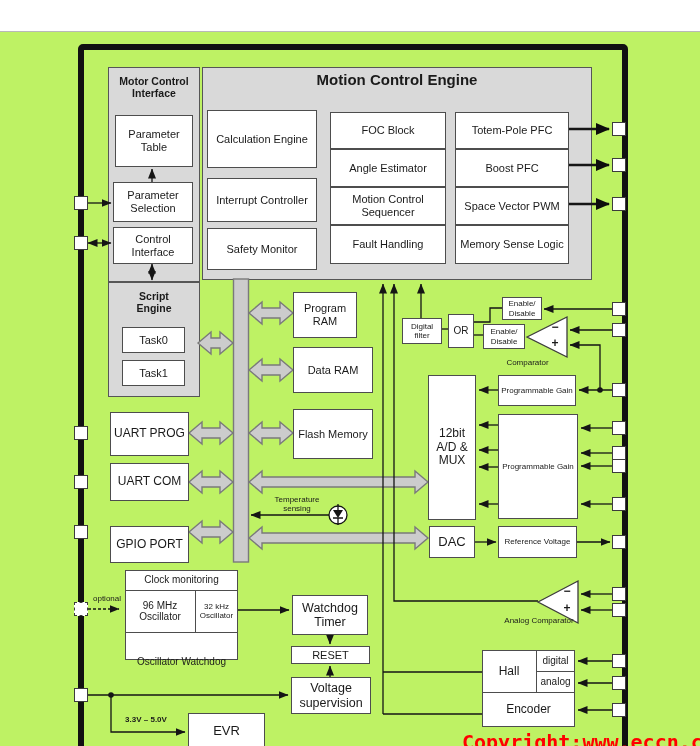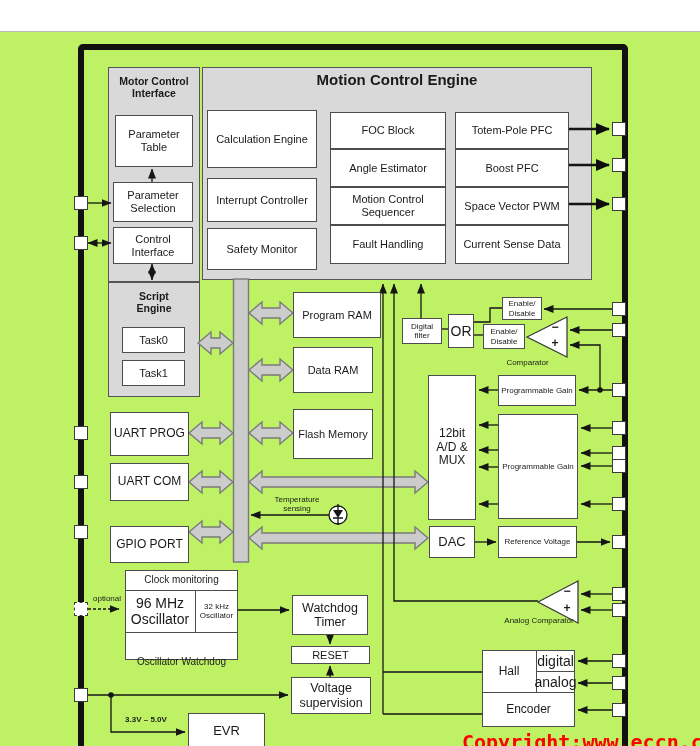--- a/index.html
+++ b/index.html
@@ -9,21 +9,21 @@
   #chip-border{position:absolute;left:78px;top:12px;width:538px;height:712px;
                border:6px solid #111;border-radius:5px;background:transparent;z-index:1;}
   .container{position:absolute;background:#d9d9d9;border:1.5px solid #565656;z-index:2;box-sizing:border-box;}
   svg.wires{position:absolute;left:0;top:0;z-index:3;}
   .box{position:absolute;background:#fff;border:1.4px solid #4d4d4d;box-sizing:border-box;z-index:4;
        display:flex;align-items:center;justify-content:center;text-align:center;
        font-size:11px;line-height:1.15;color:#1a1a1a;}
   .lbl{position:absolute;z-index:4;display:flex;align-items:center;justify-content:center;
        text-align:center;line-height:1.15;color:#1a1a1a;}
   .title{font-weight:bold;}
-  .f8{font-size:8px;}  .f9{font-size:14px;}  .f10{font-size:10px;}
+  .f8{font-size:8px;}  .f9{font-size:10px;}  .f10{font-size:10px;}
   .f12{font-size:12px;} .f13{font-size:13px;}
   .pad{position:absolute;width:14px;height:14px;background:#fff;border:1.6px solid #3c3c3c;
        box-sizing:border-box;z-index:5;}
   .pad.dashed{border-style:dashed;}
   #copyright{position:absolute;left:462px;top:698px;width:232px;z-index:6;text-align:center;
              font-family:"DejaVu Sans Mono",monospace;font-weight:bold;font-size:20px;color:#ff0000;}
 </style>
 </head>
 <body>
 
@@ -142,26 +142,26 @@
   <div class="box" style="left:207px;top:78px;width:110px;height:58px">Calculation Engine</div>
   <div class="box" style="left:207px;top:146px;width:110px;height:44px">Interrupt Controller</div>
   <div class="box" style="left:207px;top:196px;width:110px;height:42px">Safety Monitor</div>
   <div class="box" style="left:330px;top:80px;width:116px;height:37px">FOC Block</div>
   <div class="box" style="left:330px;top:117px;width:116px;height:38px">Angle Estimator</div>
   <div class="box" style="left:330px;top:155px;width:116px;height:38px">Motion Control Sequencer</div>
   <div class="box" style="left:330px;top:193px;width:116px;height:39px">Fault Handling</div>
   <div class="box" style="left:455px;top:80px;width:114px;height:37px">Totem-Pole PFC</div>
   <div class="box" style="left:455px;top:117px;width:114px;height:38px">Boost PFC</div>
   <div class="box" style="left:455px;top:155px;width:114px;height:38px">Space Vector PWM</div>
-  <div class="box" style="left:455px;top:193px;width:114px;height:39px">Current Sense Data</div>
+  <div class="box" style="left:455px;top:193px;width:114px;height:39px">Memory Sense Logic</div>
 
   <div class="box" style="left:122px;top:295px;width:63px;height:26px">Task0</div>
   <div class="box" style="left:122px;top:328px;width:63px;height:26px">Task1</div>
 
-  <div class="box" style="left:293px;top:260px;width:88px;height:46px">Program RAM</div>
+  <div class="box" style="left:293px;top:260px;width:64px;height:46px">Program RAM</div>
   <div class="box" style="left:293px;top:315px;width:80px;height:46px">Data RAM</div>
   <div class="box" style="left:293px;top:377px;width:80px;height:50px">Flash Memory</div>
 
   <div class="box f12" style="left:110px;top:431px;width:79px;height:38px">UART COM</div>
   <div class="box f12" style="left:110px;top:380px;width:79px;height:44px">UART PROG</div>
   <div class="box f12" style="left:110px;top:494px;width:79px;height:37px">GPIO PORT</div>
 
   <div class="box f8" style="left:402px;top:286px;width:40px;height:26px">Digital filter</div>
   <div class="box f9" style="left:448px;top:282px;width:26px;height:34px">OR</div>
   <div class="box f8" style="left:502px;top:265px;width:40px;height:23px">Enable/ Disable</div>

